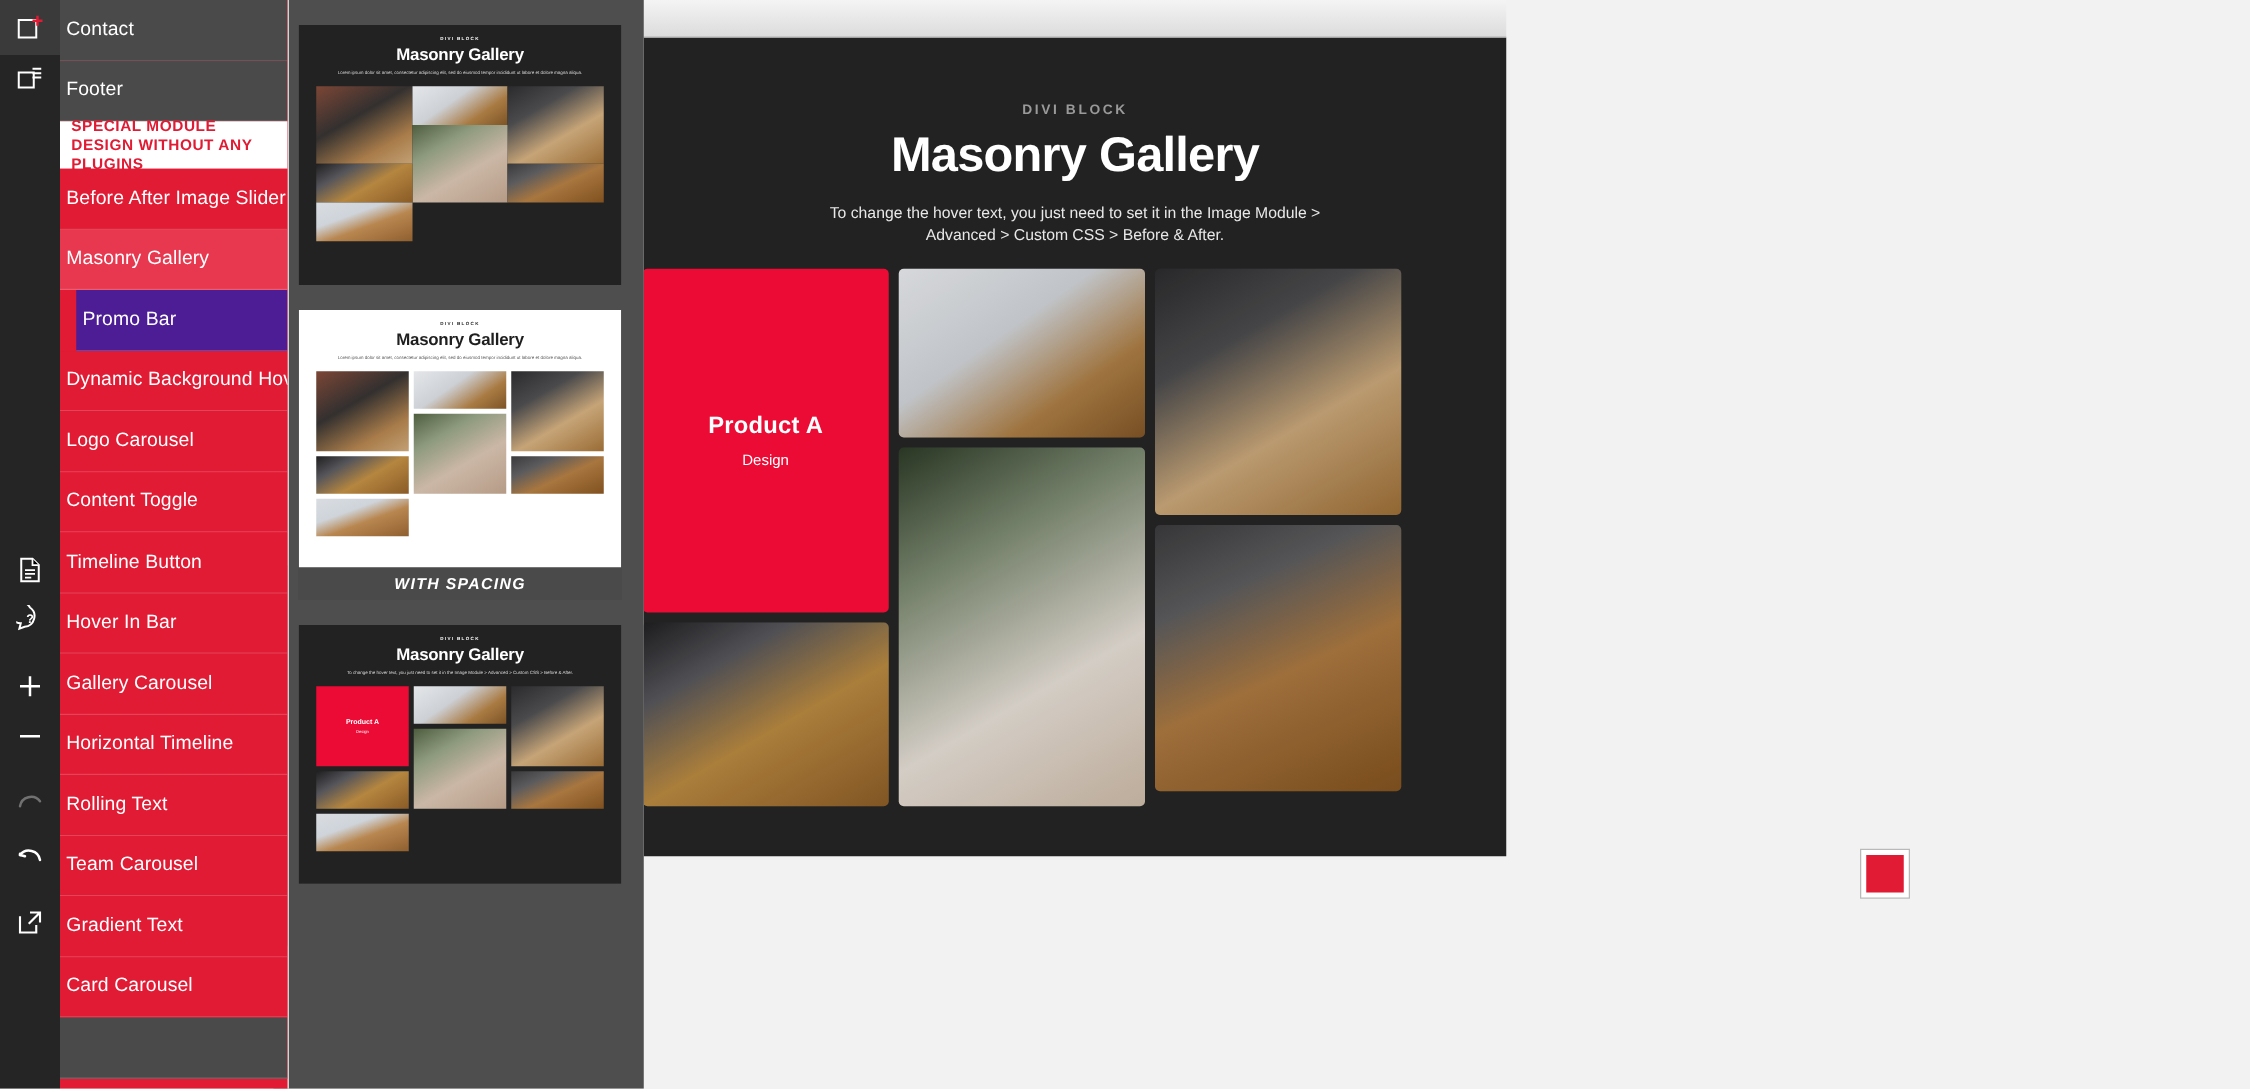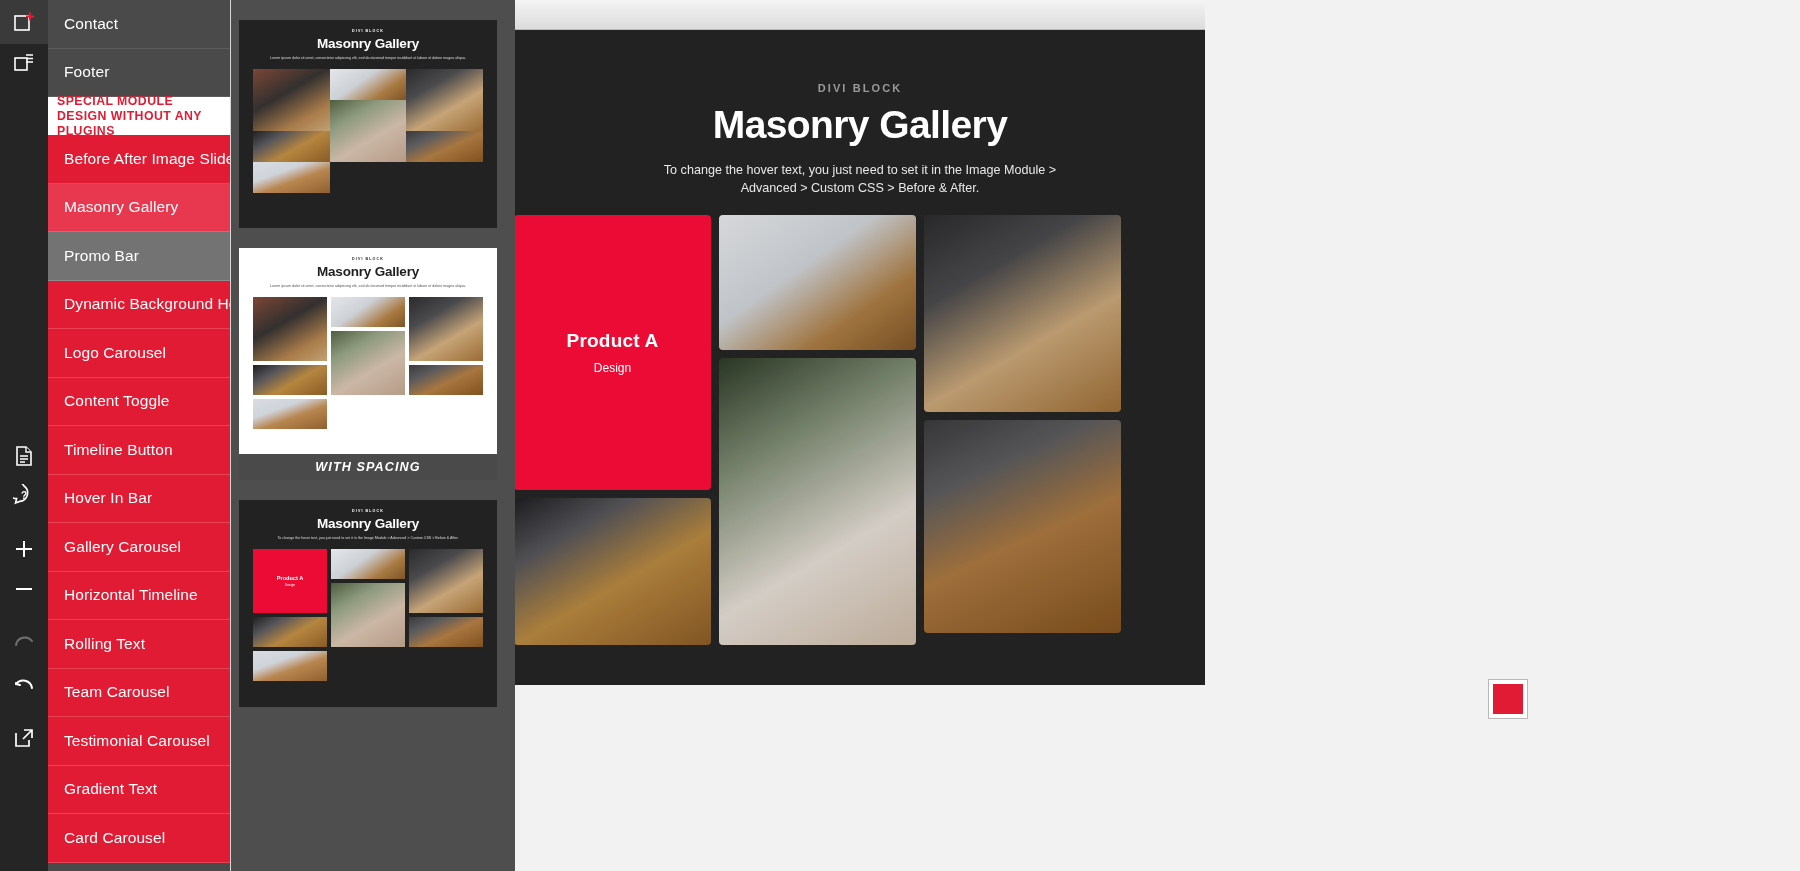--- a/index.html
+++ b/index.html
@@ -29,21 +29,21 @@
   .rail-cell svg, .rail-top-cell svg { display: block; }
   .rail-dim { opacity: .35; }
 
   
   .module-sidebar {
     position: absolute; left: 48px; top: 0; width: 182px; height: 871px;
     background: #e01b33; overflow: hidden; z-index: 30;
   }
   .mod-row {
     position: relative; display: flex; align-items: center;
-    height: 48.5px; padding-left: 16px;
+    height: 48.5px; padding-left: 5px;
     color: #ffffff; font-size: 15.5px; letter-spacing: .1px;
     white-space: nowrap;
     border-bottom: 1px solid rgba(255,255,255,.18);
   }
   .mod-row.dark { background: #4a4a4a; border-bottom-color: rgba(255,255,255,.10); }
   .mod-row.header {
     background: #ffffff; color: #e01b33;
     font-size: 12.3px; font-weight: bold; letter-spacing: .45px;
     line-height: 15px; height: 38px; white-space: normal;
     align-items: center; border-bottom: none; padding-left: 9px; padding-right: 6px;
@@ -237,21 +237,21 @@
       </div>
       <div class="mod-row header">
         <span>SPECIAL MODULE DESIGN WITHOUT ANY PLUGINS</span>
       </div>
       <div class="mod-row red" style="background: rgb(224, 27, 51);">
         <span>Before After Image Slider</span>
       </div>
       <div class="mod-row active">
         <span>Masonry Gallery</span>
       </div>
-      <div class="mod-row red" style="background: #737373;">
+      <div class="mod-row red" style="background: #4c1d95; margin-left: 13px;">
         <span>Promo Bar</span>
       </div>
       <div class="mod-row red" style="background: rgb(224, 27, 51);">
         <span>Dynamic Background Hover</span>
       </div>
       <div class="mod-row red" style="background: rgb(224, 27, 51);">
         <span>Logo Carousel</span>
       </div>
       <div class="mod-row red" style="background: rgb(224, 27, 51);">
         <span>Content Toggle</span>
@@ -266,23 +266,20 @@
         <span>Gallery Carousel</span>
       </div>
       <div class="mod-row red" style="background: rgb(224, 27, 51);">
         <span>Horizontal Timeline</span>
       </div>
       <div class="mod-row red" style="background: rgb(224, 27, 51);">
         <span>Rolling Text</span>
       </div>
       <div class="mod-row red" style="background: rgb(224, 27, 51);">
         <span>Team Carousel</span>
-      </div>
-      <div class="mod-row red" style="background: rgb(224, 27, 51);">
-        <span>Testimonial Carousel</span>
       </div>
       <div class="mod-row red" style="background: rgb(224, 27, 51);">
         <span>Gradient Text</span>
       </div>
       <div class="mod-row red" style="background: rgb(224, 27, 51);">
         <span>Card Carousel</span>
       </div>
       <div class="mod-row footer-dark">
         <span></span>
       </div>

